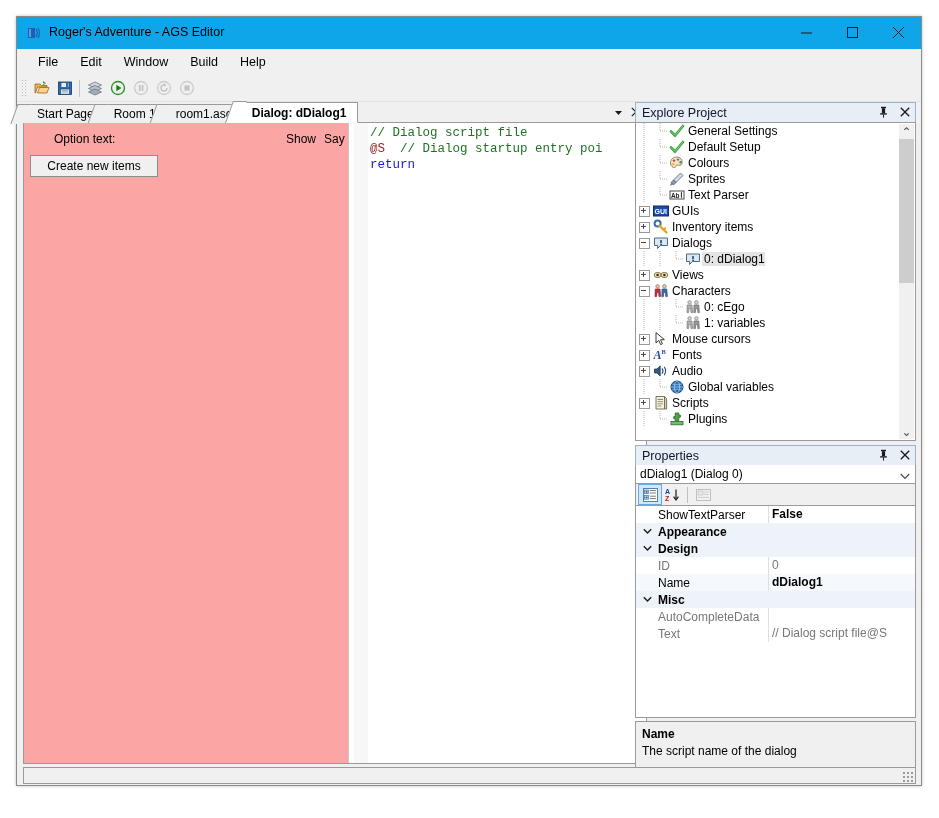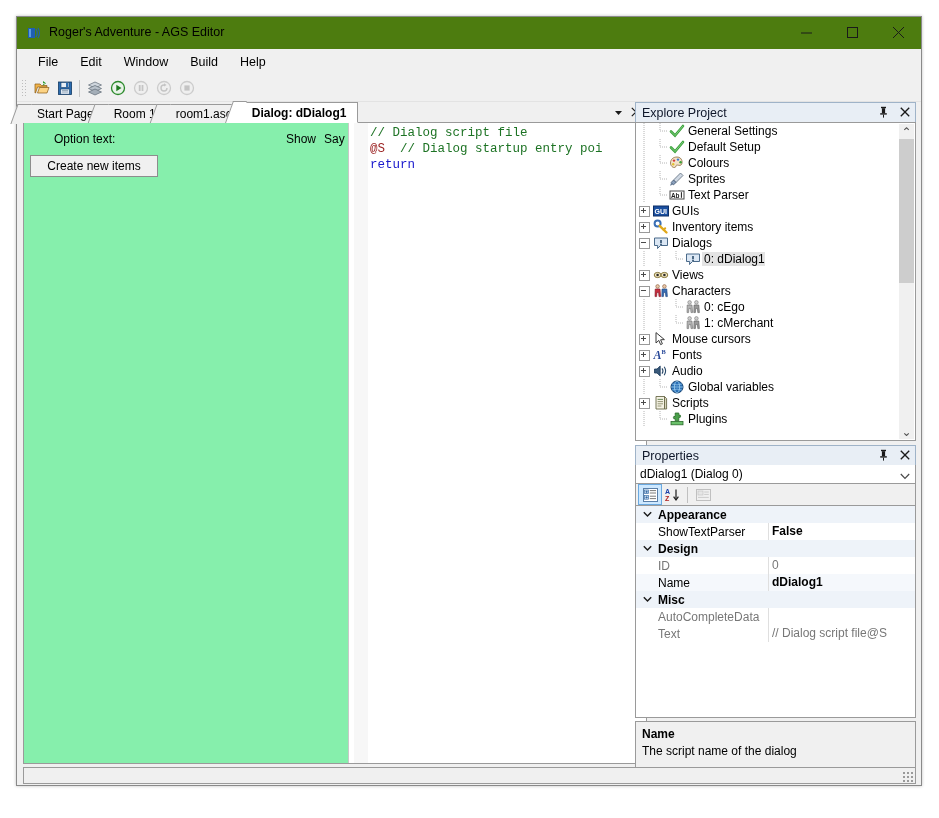--- a/index.html
+++ b/index.html
@@ -10,21 +10,21 @@
     -webkit-font-smoothing:antialiased;
   }
   .app{
     position:absolute;left:16px;top:16px;width:906px;height:770px;
     background:#f0f0f0;border:1px solid #8a8a8a;
     box-shadow:0 0 3px rgba(0,0,0,.25);
     box-sizing:border-box;
   }
 
   
-  .titlebar{height:32px;background:#4d7c0f;position:relative;}
+  .titlebar{height:32px;background:#0ea5e9;position:relative;}
   .tb-icon{position:absolute;left:10px;top:9px;width:14px;height:14px;}
   .tb-title{position:absolute;left:32px;top:8px;font-size:12.5px;color:#000;white-space:nowrap;}
   .wbtns{position:absolute;right:0;top:0;height:31px;display:flex;}
   .wbtn{width:46px;height:31px;display:flex;align-items:center;justify-content:center;}
   .wbtn svg{display:block;}
 
   
   .menubar{height:26px;background:#f0f0f0;display:flex;align-items:center;padding-left:10px;}
   .menu-item{padding:4px 11px;font-size:12.5px;color:#000;}
 
@@ -60,21 +60,21 @@
   .tab.active::before{background:#ffffff;height:22px;}
   .tabstrip-right{position:absolute;right:0;top:0;height:20px;display:flex;align-items:center;
                   gap:2px;padding-right:3px;}
   .tsbtn{width:16px;height:16px;display:flex;align-items:center;justify-content:center;}
   .tabline{position:absolute;left:0;right:0;bottom:0;height:1px;background:#9a9a9a;}
 
   .docbody{position:absolute;left:0;top:21px;right:0;bottom:0;
            border:1px solid #9a9a9a;border-top:none;background:#fff;box-sizing:border-box;}
 
   
-  .dlg-left{position:absolute;left:0;top:0;width:325px;bottom:0;background:#86efac;
+  .dlg-left{position:absolute;left:0;top:0;width:325px;bottom:0;background:#fca5a5;
             border-right:1px solid #c8c8c8;box-sizing:border-box;}
   .opthdr{position:absolute;left:0;right:0;top:0;height:30px;}
   .opt-label{position:absolute;left:30px;top:9px;font-size:12px;}
   .opt-show{position:absolute;left:262px;top:9px;font-size:12px;}
   .opt-say{position:absolute;left:300px;top:9px;font-size:12px;}
   .btn-newopt{position:absolute;left:6px;top:32px;width:128px;height:22px;
               background:#f0f0f0;border:1px solid #8d8d8d;font-size:12px;
               font-family:"Liberation Sans",sans-serif;color:#000;cursor:default;}
 
   .splitter{position:absolute;left:325px;top:0;width:5px;bottom:0;
@@ -604,21 +604,21 @@
                   </svg>
                 </span>
                 <span class="ticon">
                   <svg width="16" height="16" viewBox="0 0 16 16">
                     <circle cx="4.6" cy="3.4" r="1.8" fill="#cfcfcf" stroke="#7a7a7a" stroke-width=".6"></circle>
                     <path d="M2.2,6 L7,6 L7.6,13.6 L6,13.6 L5.6,9.4 L4,9.4 L3.6,13.6 L2,13.6 Z" fill="#b4b4b4" stroke="#6a6a6a" stroke-width=".6"></path>
                     <circle cx="11.4" cy="3.4" r="1.8" fill="#cfcfcf" stroke="#7a7a7a" stroke-width=".6"></circle>
                     <path d="M9,6 L13.8,6 L14.4,13.6 L12.8,13.6 L12.4,9.4 L10.8,9.4 L10.4,13.6 L8.8,13.6 Z" fill="#9a9a9a" stroke="#5a5a5a" stroke-width=".6"></path>
                   </svg>
                 </span>
-                <span class="tlabel">1: cMerchant</span>
+                <span class="tlabel">1: variables</span>
               </div>
               <div class="tnode">
                 <span class="tw">
                   <span class="tplus plus"></span>
                 </span>
                 <span class="ticon">
                   <svg width="16" height="16" viewBox="0 0 16 16">
                     <path d="M3,1.6 L3,12 L5.8,9.4 L7.6,13.6 L9.4,12.8 L7.6,8.8 L11.4,8.6 Z" fill="#fff" stroke="#3a3a3a" stroke-width="1"></path>
                   </svg>
                 </span>
@@ -778,33 +778,33 @@
               <rect x="2" y="3" width="5" height="4" fill="#d8d8d8" stroke="#8a8a8a" stroke-width=".7"></rect>
               <line x1="8.2" y1="4" x2="12.8" y2="4" stroke="#8a8a8a" stroke-width=".9"></line>
               <line x1="8.2" y1="6.4" x2="12.8" y2="6.4" stroke="#8a8a8a" stroke-width=".9"></line>
               <line x1="2" y1="9.4" x2="12.8" y2="9.4" stroke="#8a8a8a" stroke-width=".9"></line>
             </svg>
           </div>
         </div>
 
         <div class="pgrid">
           <div id="prop-rows">
+              <div class="prow">
+                <span class="pexp"></span>
+                <span class="pname">ShowTextParser</span>
+                <span class="pval bold">False</span>
+              </div>
               <div class="prow cat">
                 <span class="pexp">
                   <svg width="9" height="7" viewBox="0 0 9 7">
                     <path d="M0.8,1.2 L4.5,5 L8.2,1.2" fill="none" stroke="#1a1a1a" stroke-width="1.4"></path>
                   </svg>
                 </span>
                 <span class="pname">Appearance</span>
               </div>
-              <div class="prow">
-                <span class="pexp"></span>
-                <span class="pname">ShowTextParser</span>
-                <span class="pval bold">False</span>
-              </div>
               <div class="prow cat">
                 <span class="pexp">
                   <svg width="9" height="7" viewBox="0 0 9 7">
                     <path d="M0.8,1.2 L4.5,5 L8.2,1.2" fill="none" stroke="#1a1a1a" stroke-width="1.4"></path>
                   </svg>
                 </span>
                 <span class="pname">Design</span>
               </div>
               <div class="prow">
                 <span class="pexp"></span>

